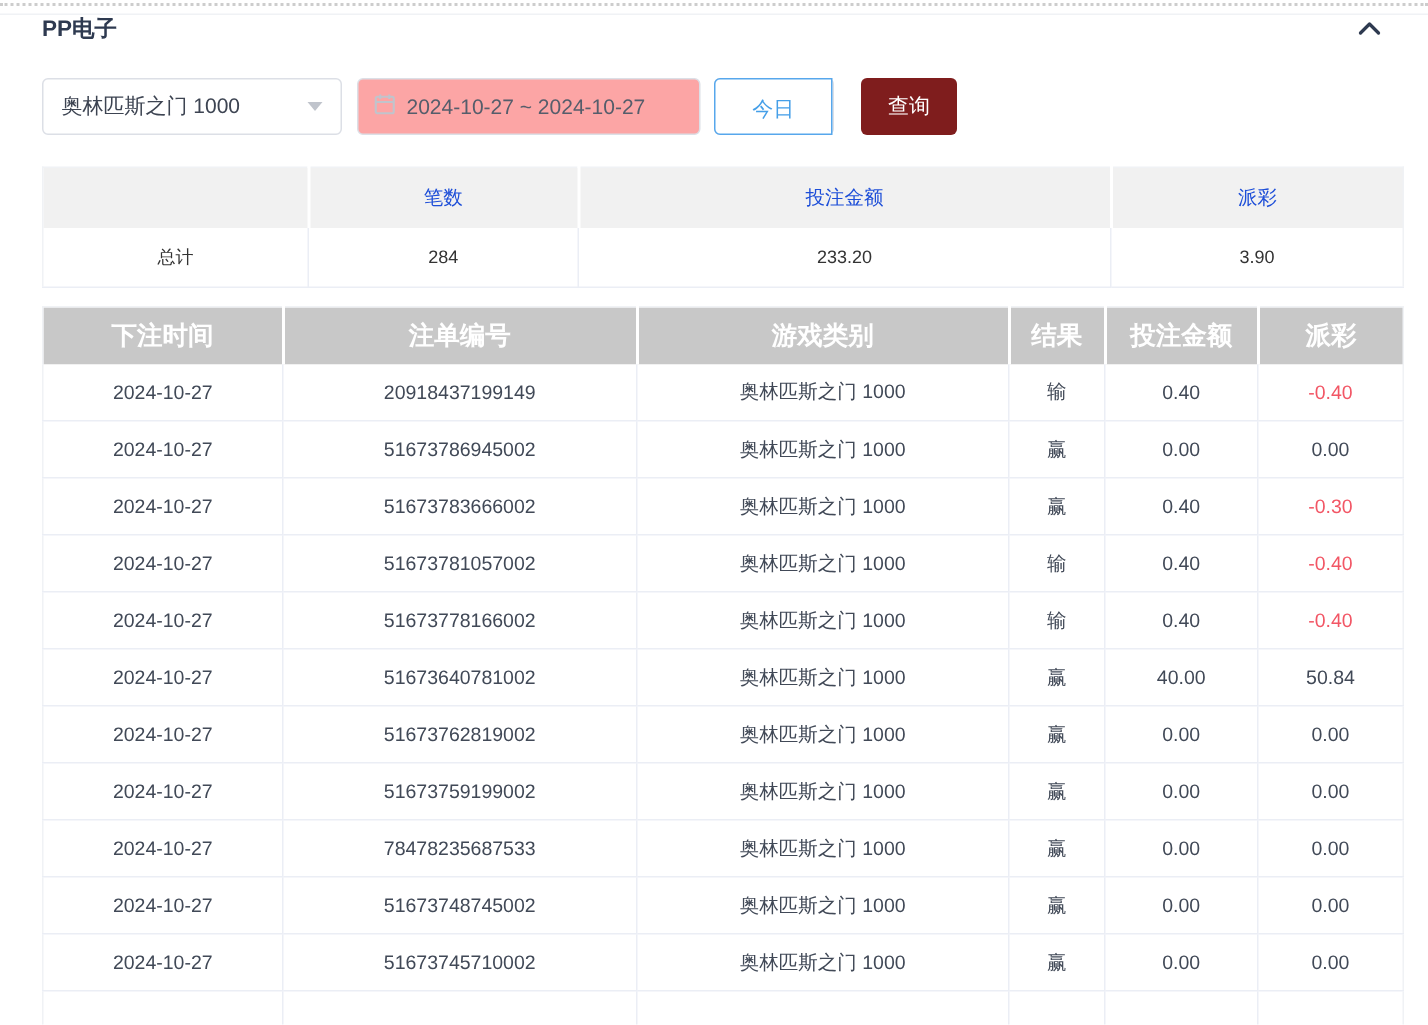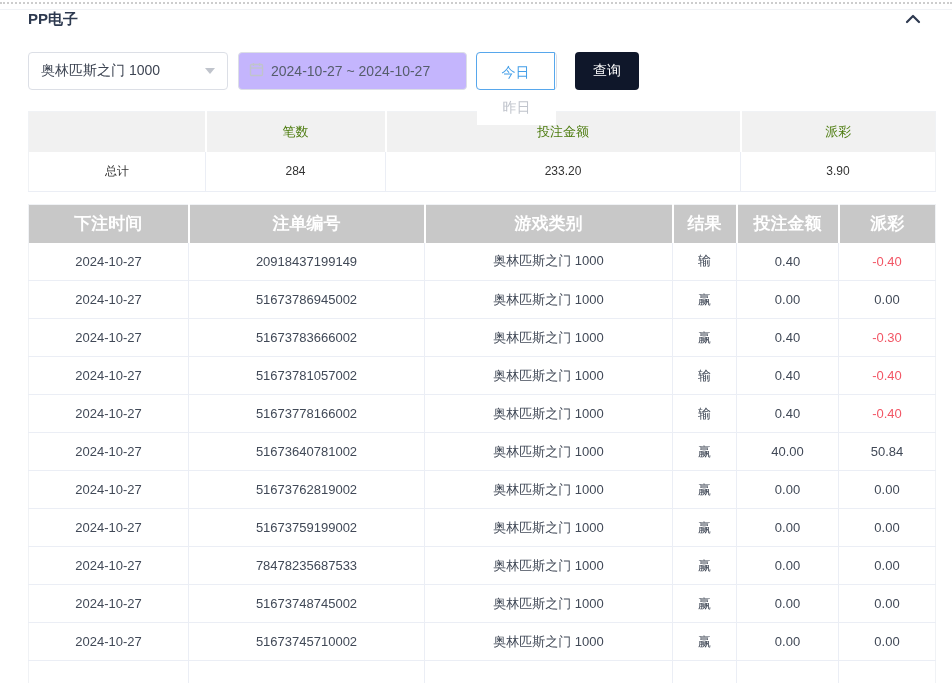--- a/index.html
+++ b/index.html
@@ -14,34 +14,34 @@
   .panel-title { font-size: 15px; font-weight: bold; color: #2e3a50; }
   .collapse-btn { cursor: pointer; margin-right: 14px; display: flex; align-items: center; background: none; border: none; }
 
   .filters { display: flex; align-items: center; margin-top: 24px; height: 38px; }
   .select-box { width: 200px; height: 38px; border: 1px solid #dcdfe6; border-radius: 4px;
     display: flex; align-items: center; padding: 0 12px; font-size: 14px; color: #3d4452; cursor: pointer; background: #fff; }
   .select-box .value { flex: 1; white-space: nowrap; overflow: hidden; }
   .caret-down { width: 0; height: 0; border-left: 5px solid transparent; border-right: 5px solid transparent;
     border-top: 6px solid #c0c4cc; margin-left: 6px; }
   .date-box { width: 229px; height: 38px; border: 1px solid #dcdfe6; border-radius: 4px; margin-left: 10px;
-    display: flex; align-items: center; padding: 0 10px; font-size: 14px; color: #555d6b; cursor: pointer; background: #c4b5fd; }
+    display: flex; align-items: center; padding: 0 10px; font-size: 14px; color: #555d6b; cursor: pointer; background: #fca5a5; }
   .date-box svg { margin-right: 7px; flex: none; }
   .btn-group { display: flex; margin-left: 9px; border: 1px solid #dcdfe6; border-radius: 4px; height: 38px; background: #fff; flex-direction: column; }
   .seg { width: 79px; text-align: center; line-height: 36px; font-size: 14px; color: #c0c4cc;
     border-right: 1px solid #dcdfe6; cursor: pointer; background: #fff; border-top: none; border-bottom: none; border-left: none; }
   .seg:last-child { border-right: none; }
   .seg.active { position: relative; margin: -1px 0 -1px -1px; height: 38px; line-height: 38px;
     border: 1px solid #57a7ec; border-radius: 4px 0 0 4px; color: #459fe8; z-index: 2; }
-  .query-btn { margin-left: 18px; width: 64px; height: 38px; background: #0f172a; border: none; border-radius: 4px;
+  .query-btn { margin-left: 18px; width: 64px; height: 38px; background: #7f1d1d; border: none; border-radius: 4px;
     color: #fff; font-size: 14px; cursor: pointer; font-family: inherit; }
 
   table { border-collapse: collapse; table-layout: fixed; width: 907px; }
   .summary-table { margin-top: 21px; border: 1px solid #f0f2f5; }
-  .summary-table th { background: #f1f1f1; height: 40px; font-size: 13px; font-weight: normal; color: #4d7c0f;
+  .summary-table th { background: #f1f1f1; height: 40px; font-size: 13px; font-weight: normal; color: #1d4ed8;
     border-right: 2px solid #fff; text-align: center; }
   .summary-table th:last-child { border-right: none; }
   .summary-table td { height: 40px; text-align: center; font-size: 12px; color: #333;
     border-right: 1px solid #ebeef5; border-bottom: 1px solid #ebeef5; background: #fff; }
   .summary-table td:last-child { border-right: none; }
 
   .detail-table { margin-top: 12px; border: 1px solid #f0f2f5; }
   .detail-table th { background: #c8c8c8; height: 38px; font-size: 17px; font-weight: bold; color: #fff;
     border-right: 2px solid #fff; text-align: center; }
   .detail-table th:last-child { border-right: none; }
@@ -79,21 +79,20 @@
             <rect x="1.5" y="2.5" width="12" height="11" rx="1" fill="none" stroke="#c0c4cc" stroke-width="1.4"></rect>
             <line x1="1.5" y1="6" x2="13.5" y2="6" stroke="#c0c4cc" stroke-width="1.4"></line>
             <line x1="4.5" y1="1" x2="4.5" y2="4" stroke="#c0c4cc" stroke-width="1.4"></line>
             <line x1="10.5" y1="1" x2="10.5" y2="4" stroke="#c0c4cc" stroke-width="1.4"></line>
           </svg>
       </span>
       <span>2024-10-27 ~ 2024-10-27</span>
     </div>
     <div class="btn-group">
       <button class="seg active">今日</button>
-      <button class="seg">昨日</button>
     </div>
     <button class="query-btn">查询</button>
   </div>
 
   <table class="summary-table">
     <colgroup>
         <col style="width:177px">
         <col style="width:180px">
         <col style="width:355px">
         <col style="width:195px">

